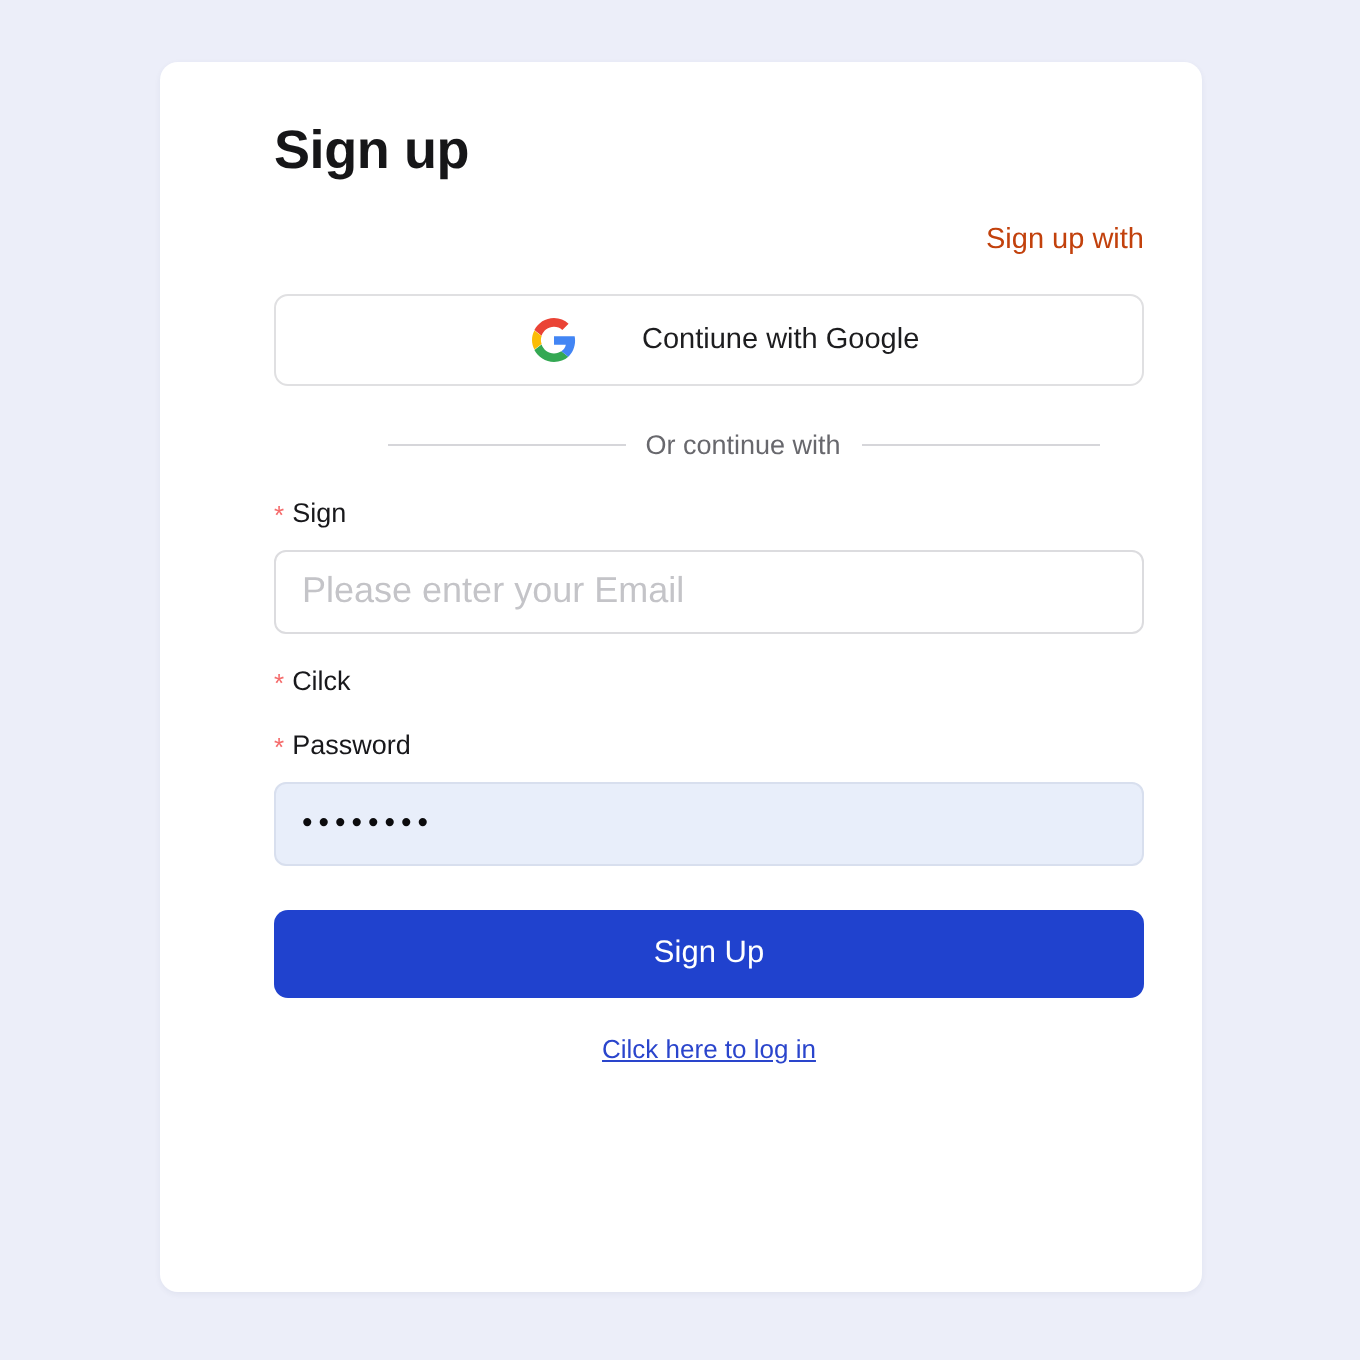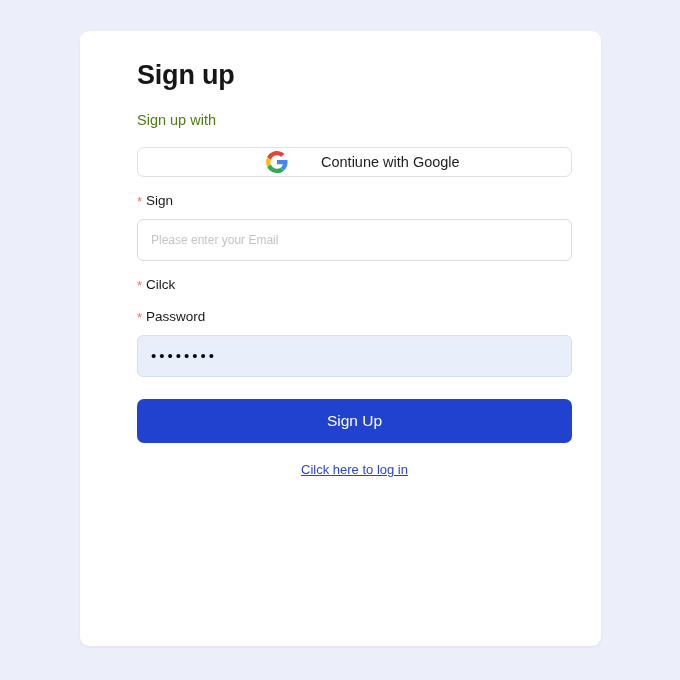--- a/index.html
+++ b/index.html
@@ -48,28 +48,29 @@
     font-weight: bold;
     color: #161618;
     letter-spacing: -0.2px;
     line-height: 1.2;
   }
 
   .subtitle {
     margin: 0;
     padding-top: 20px;
     font-size: 14.5px;
-    color: #4d7c0f;
+    color: #c2410c;
     line-height: 1.3;
+    text-align: right;
   }
 
   .oauth-button {
     margin-top: 17px;
     width: 435px;
-    height: 30px;
+    height: 46px;
     background: #ffffff;
     border: 1px solid #e0e0e2;
     border-radius: 7px;
     display: flex;
     align-items: center;
     cursor: pointer;
     padding: 0;
   }
   .oauth-icon {
     margin-left: 128px;
@@ -125,21 +126,21 @@
     top: 1px;
   }
   .field-input {
     margin-top: 9px;
     width: 435px;
     height: 42px;
     border: 1px solid #dcdcdf;
     border-radius: 6px;
     background: #ffffff;
     font-family: "Liberation Sans", sans-serif;
-    font-size: 12px;
+    font-size: 18px;
     color: #1d1d1f;
     padding: 0 13px;
     outline: none;
   }
   .field-input::placeholder { color: #c4c4c8; }
   .field-input.autofilled {
     background: #e8eefa;
     border-color: #d8dfee;
     color: #1d1d1f;
   }
@@ -209,20 +210,25 @@
           <svg viewBox="0 0 48 48" width="22" height="22" aria-hidden="true">
             <path fill="#ea4335" d="M24 9.5c3.5 0 6.6 1.2 9.1 3.6l6.8-6.8C35.7 2.4 30.3 0 24 0 14.6 0 6.5 5.4 2.6 13.2l7.9 6.1C12.4 13.6 17.7 9.5 24 9.5z"></path>
             <path fill="#fbbc05" d="M10.5 28.3c-.5-1.4-.8-2.8-.8-4.3s.3-3 .8-4.3l-7.9-6.1C1 16.7 0 20.2 0 24s1 7.3 2.6 10.4l7.9-6.1z"></path>
             <path fill="#34a853" d="M24 48c6.3 0 11.7-2.1 15.6-5.7l-7.6-5.9c-2.1 1.4-4.8 2.3-8 2.3-6.3 0-11.6-4.1-13.5-9.8l-7.9 6.1C6.5 42.6 14.6 48 24 48z"></path>
             <path fill="#4285f4" d="M47 24.5c0-1.6-.2-3.2-.5-4.7H24v9.3h12.9c-.6 3-2.3 5.5-4.9 7.2l7.6 5.9C44.1 38.1 47 31.9 47 24.5z"></path>
           </svg>
         </span>
         <span class="oauth-label">Contiune with Google</span>
       </div>
 
+      <div class="divider">
+        <span class="divider-line left"></span>
+        <span class="divider-text">Or continue with</span>
+        <span class="divider-line right"></span>
+      </div>
 
       <div class="field">
         <div class="field-label">
           <span class="required-mark">*</span>
           <span>Sign</span>
         </div>
         <input class="field-input" type="text" placeholder="Please enter your Email" style="">
       </div>
 
       <div class="field">

